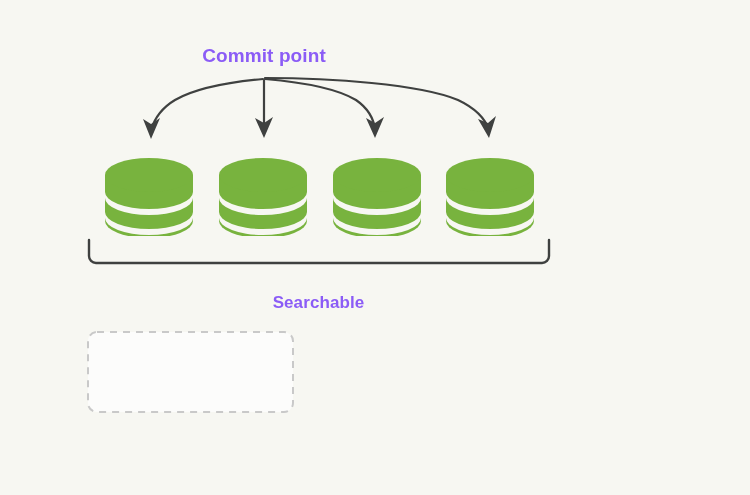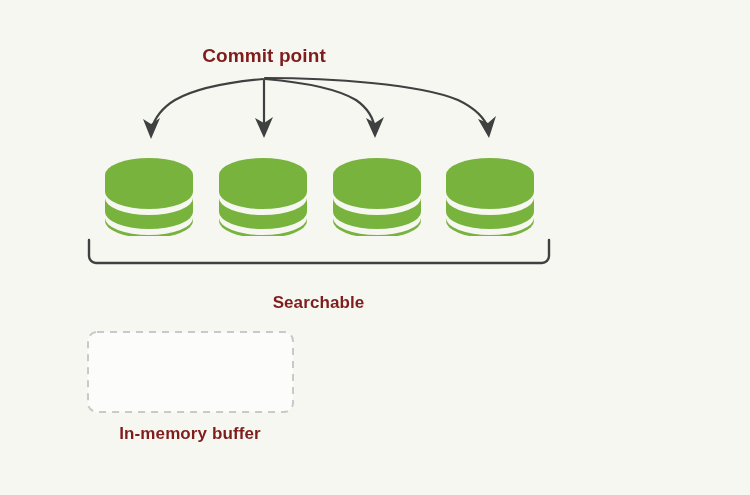--- a/index.html
+++ b/index.html
@@ -22,21 +22,21 @@
   }
   .stage-svg {
     position: absolute;
     left: 0; top: 0;
     width: 750px;
     height: 495px;
   }
   .label {
     position: absolute;
     font-weight: bold;
-    color: #7f1d1d;
+    color: #8b5cf6;
     white-space: nowrap;
     text-align: center;
     letter-spacing: 0.1px;
   }
   #commit-point-label {
     left: 0;
     top: 44px;
     width: 528px;
     font-size: 19px;
     line-height: 24px;
@@ -132,15 +132,14 @@
 
     <path d="M89,240 L89,256 A7,7 0 0 0 96,263 L542,263 A7,7 0 0 0 549,256 L549,240" fill="none" stroke="#3f4140" stroke-width="2.4" stroke-linecap="round"></path>
 
     <rect x="88" y="332" width="205" height="80" rx="9" ry="9" fill="#fcfcfb" stroke="#c9c9c9" stroke-width="2" stroke-dasharray="7 6" stroke-linecap="butt"></rect>
   </svg>
 
   <div class="label" id="commit-point-label">Commit point</div>
 
   <div class="label" id="searchable-label">Searchable</div>
 
-  <div class="label" id="buffer-label">In-memory buffer</div>
 
 </div>
 
 </body></html>

